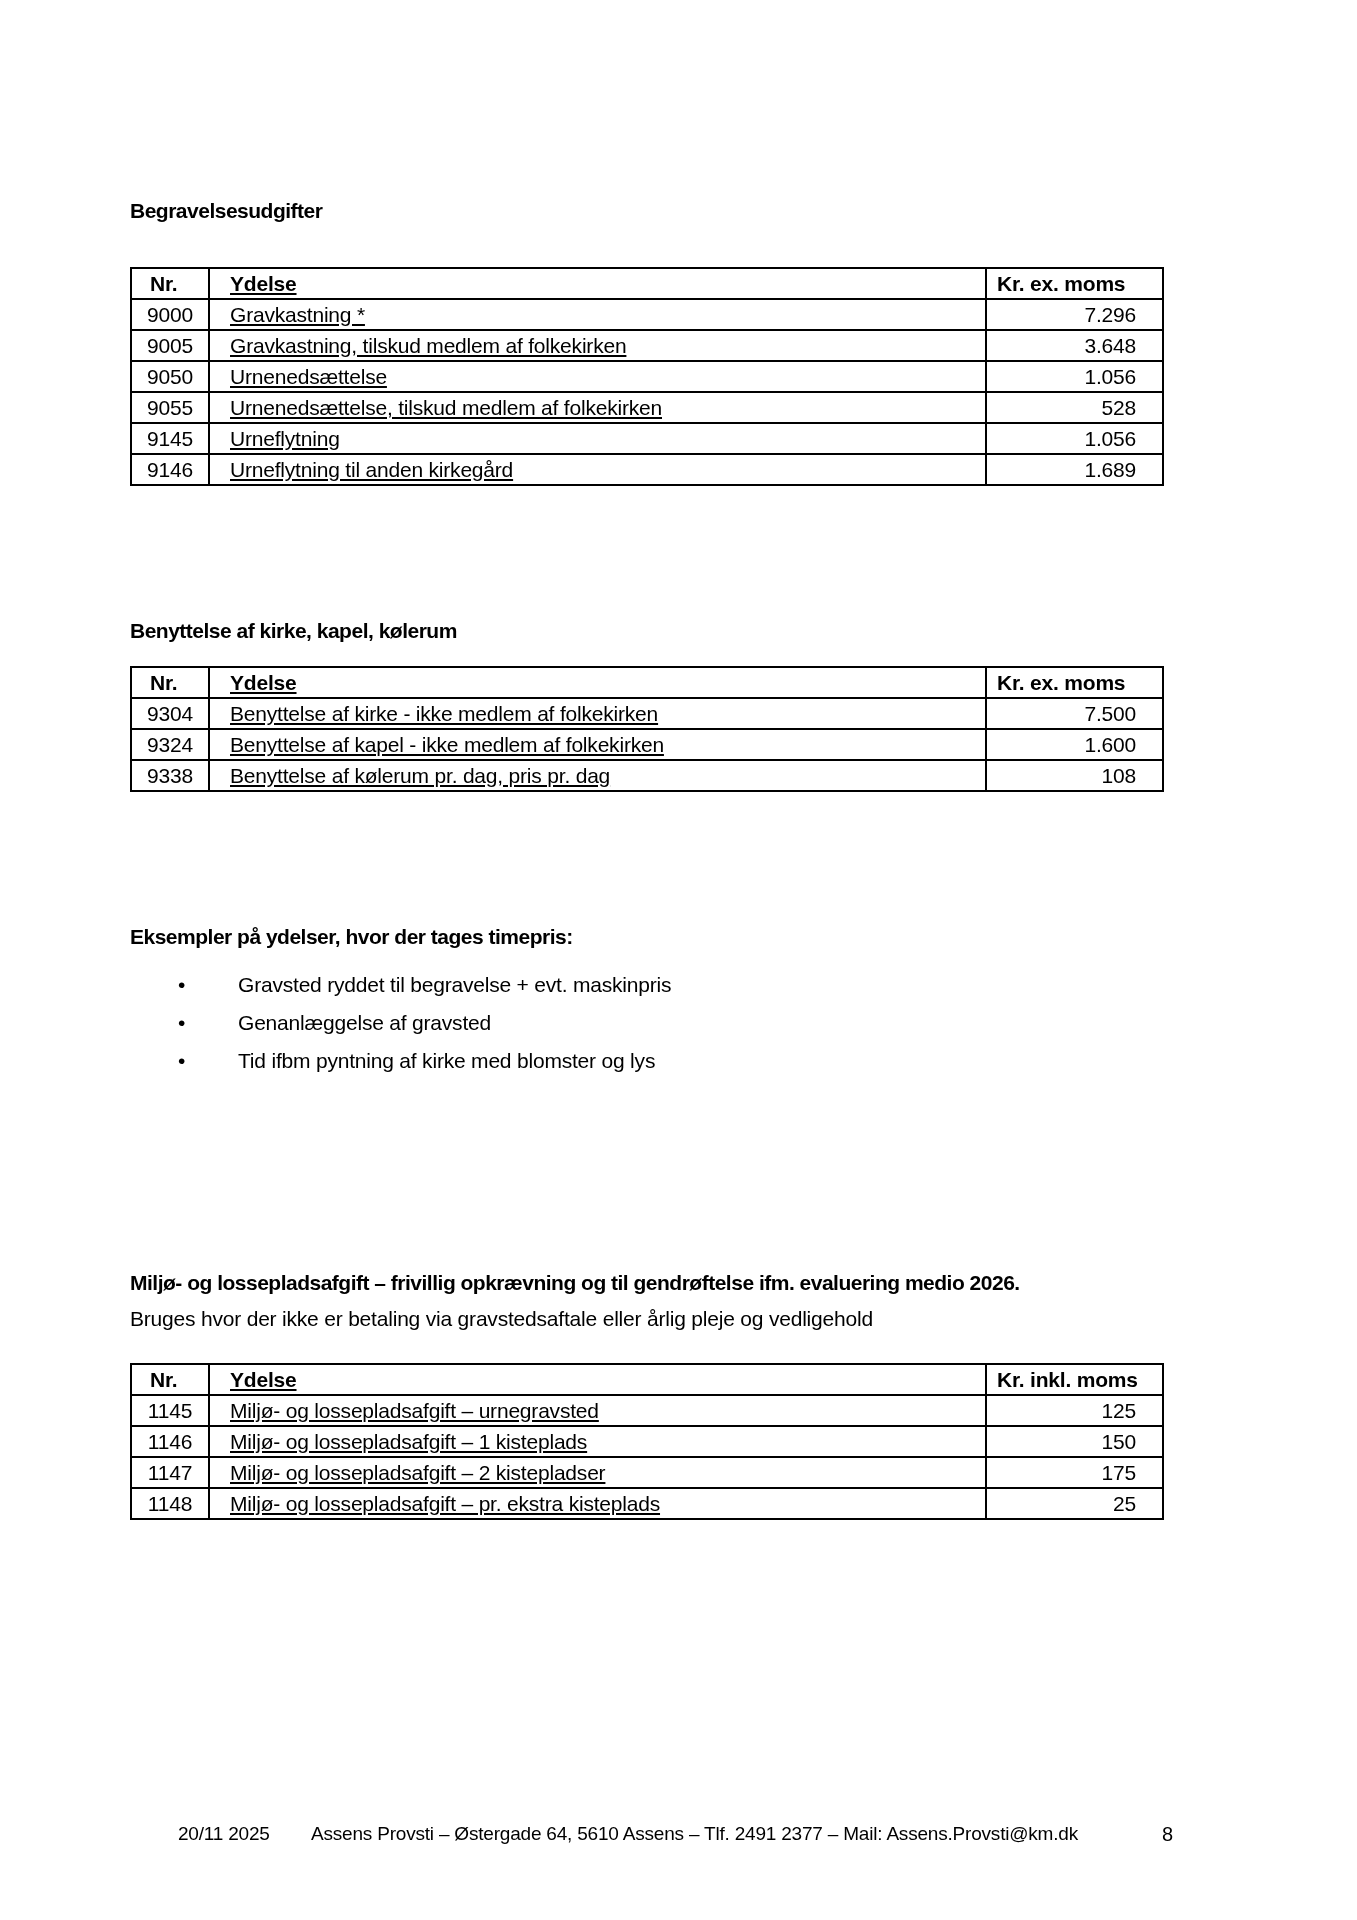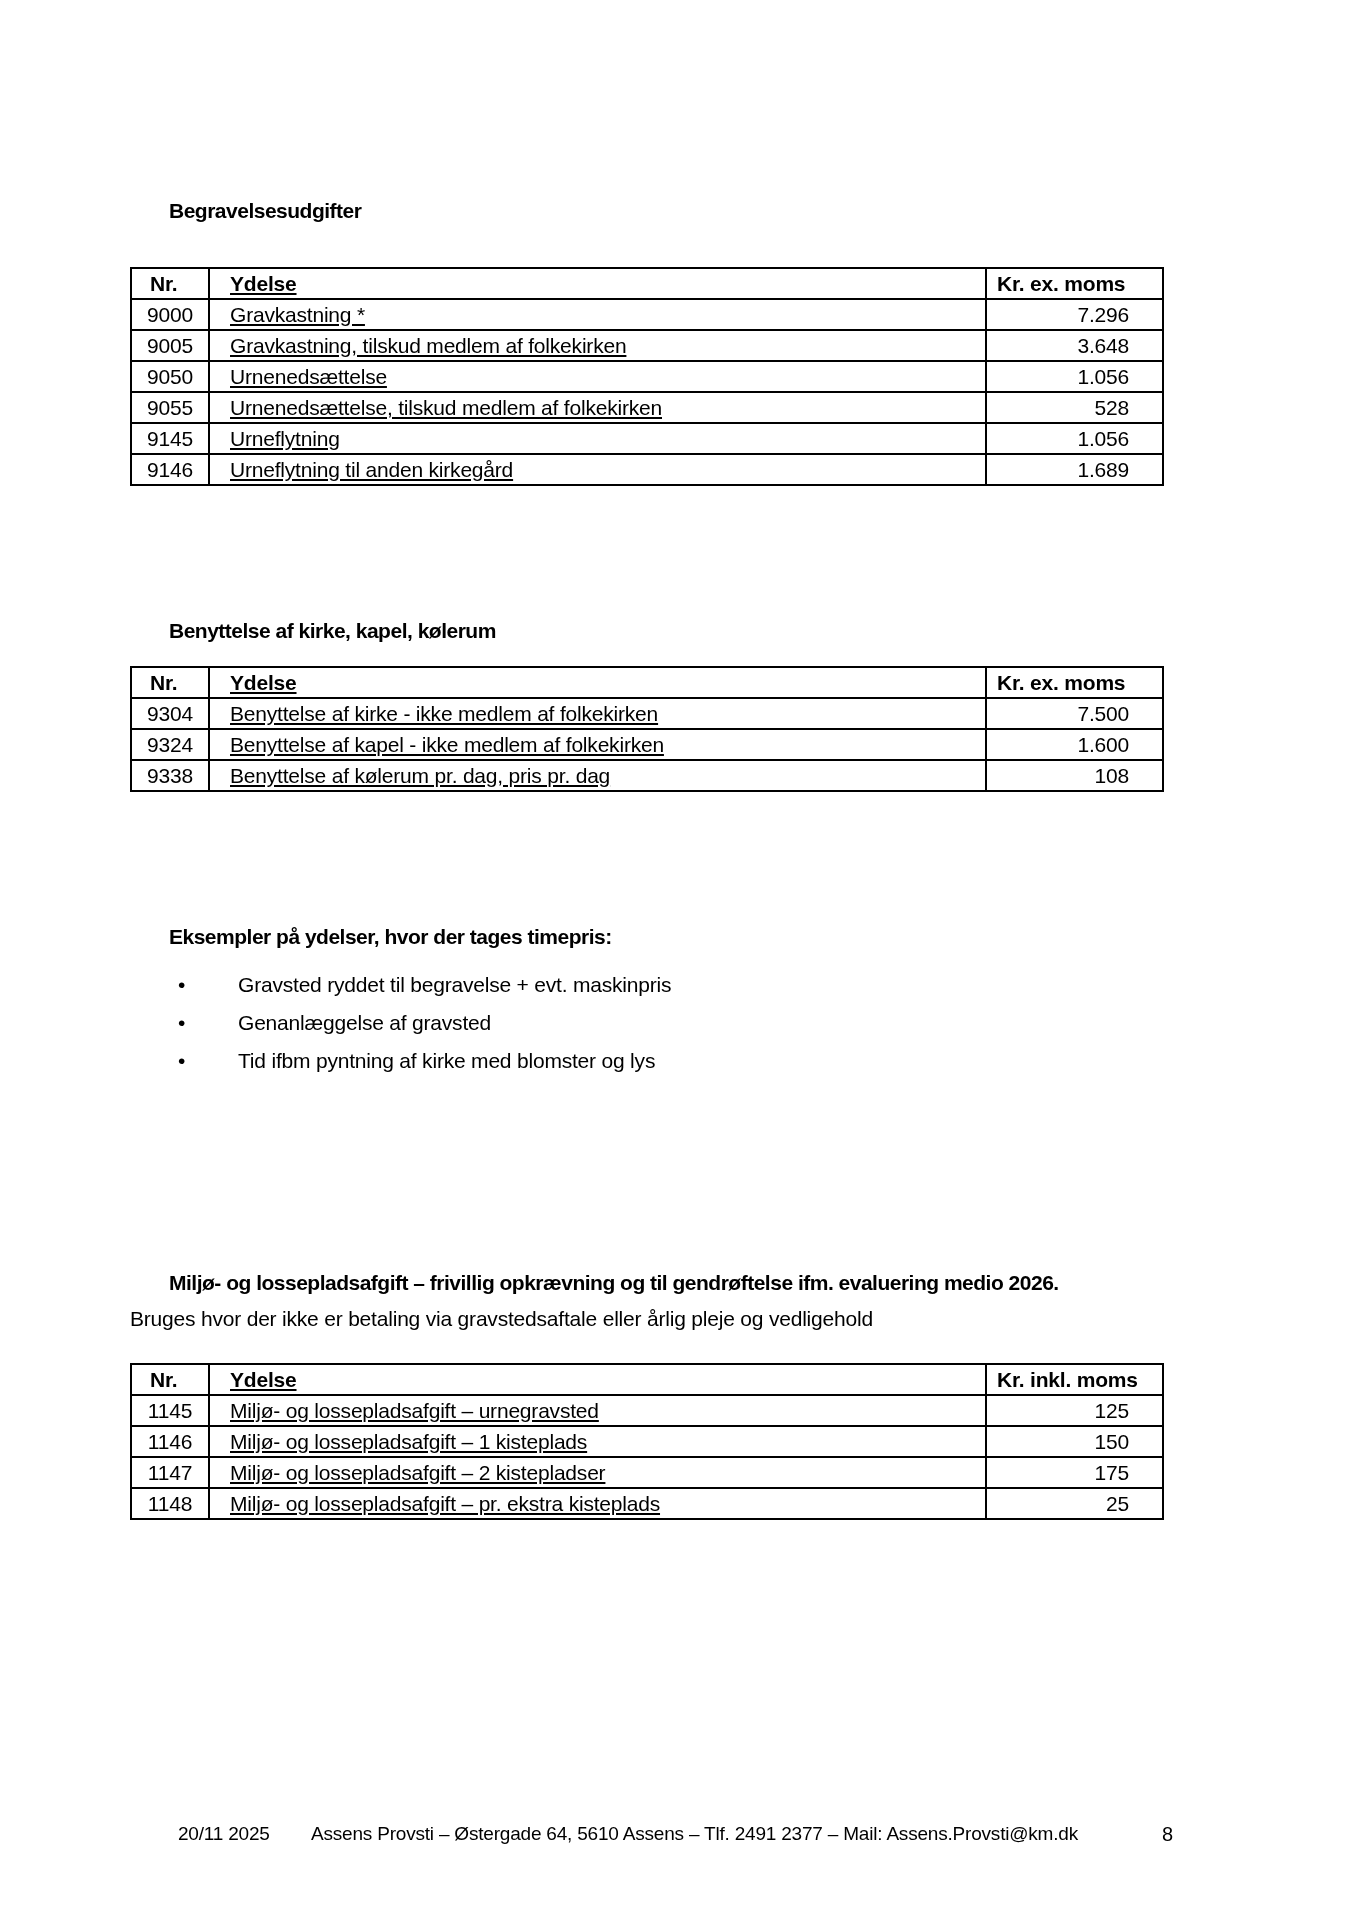--- a/index.html
+++ b/index.html
@@ -14,21 +14,20 @@
     overflow: hidden;
   }
   .abs { position: absolute; left: 130px; }
 
   .heading {
     font-weight: bold;
     font-size: 21px;
     line-height: 21px;
     letter-spacing: -0.5px;
     white-space: nowrap;
-    margin-left: 39px;
   }
   .bodytext {
     font-size: 21px;
     line-height: 25px;
     letter-spacing: -0.2px;
     white-space: nowrap;
   }
 
   table.price-table {
     border-collapse: collapse;
@@ -48,21 +47,21 @@
     line-height: 29px;
     vertical-align: middle;
     white-space: nowrap;
     overflow: visible;
   }
   .price-table th { font-weight: bold; text-align: left; }
   th.nr { padding-left: 18px; }
   td.nr { text-align: center; }
   th.yd, td.yd { padding-left: 20px; text-decoration: underline; }
   th.pr { padding-left: 10px; }
-  td.pr { text-align: right; padding-right: 33px; }
+  td.pr { text-align: right; padding-right: 26px; }
 
   .bullets { left: 178px; }
   .bullet-row { display: flex; height: 38px; align-items: center; }
   .bullet-dot {
     width: 60px;
     font-size: 21px;
     flex: 0 0 60px;
   }
   .bullet-text {
     font-size: 21px;

